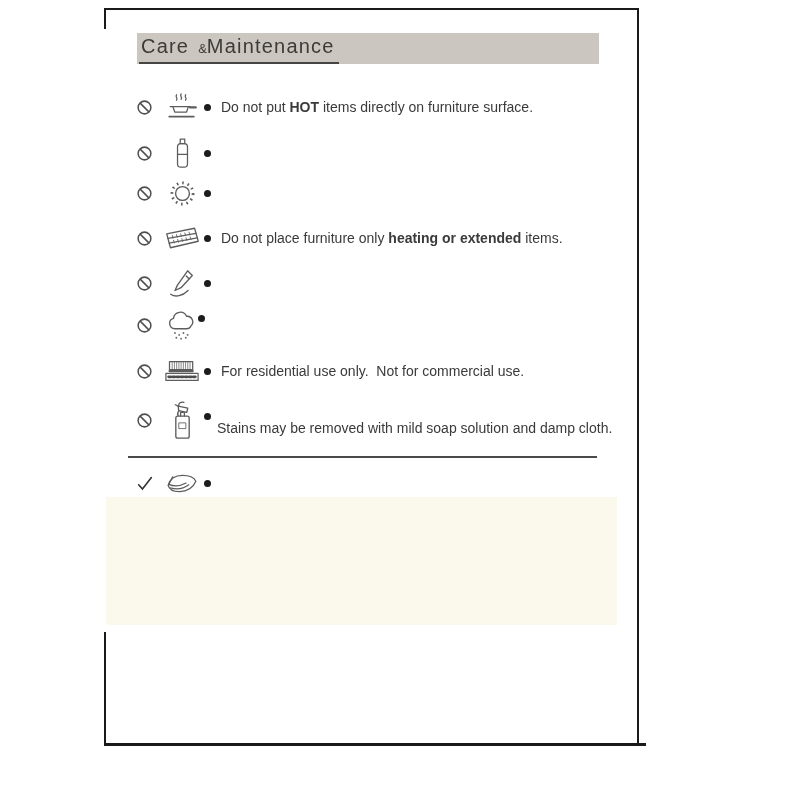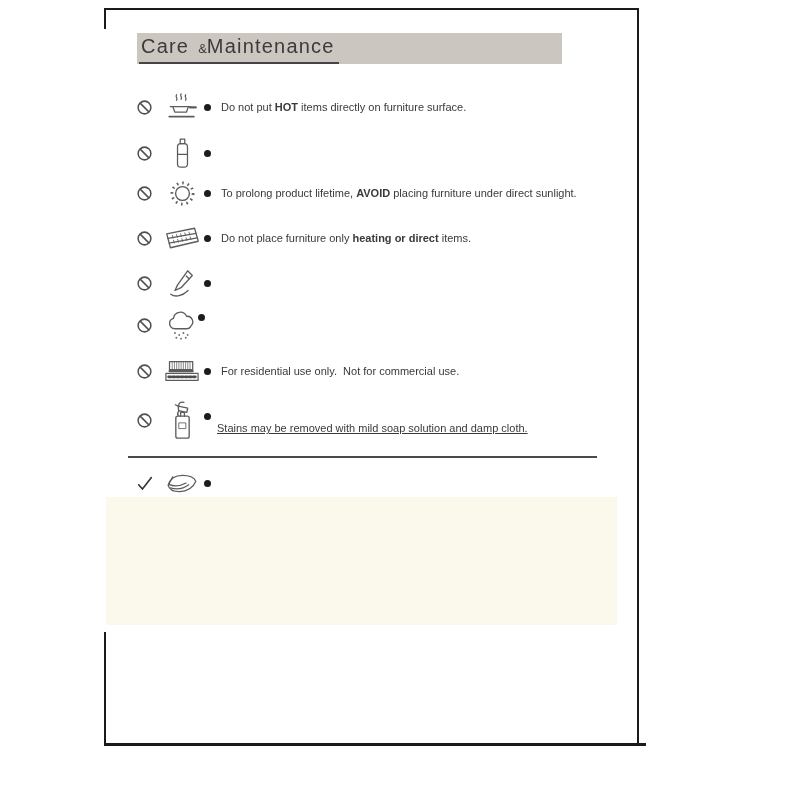--- a/index.html
+++ b/index.html
@@ -8,49 +8,49 @@
 
   
   .frame{position:absolute;background:#1a1a1a;}
   .frame-top{left:104px;top:8px;width:535px;height:2px;}
   .frame-left-stub{left:104px;top:8px;width:2px;height:21px;}
   .frame-right{left:637px;top:8px;width:2px;height:737px;}
   .frame-bottom{left:104px;top:743px;width:542px;height:3px;}
   .frame-left-bottom{left:104px;top:632px;width:2px;height:113px;}
 
   
-  .title-bar{position:absolute;left:137px;top:33px;width:425px;height:31px;background:#cbc6c0;display:flex;align-items:flex-end;padding:0;box-sizing:border-box;}
+  .title-bar{position:absolute;left:137px;top:33px;width:462px;height:31px;background:#cbc6c0;display:flex;align-items:flex-end;padding:0;box-sizing:border-box;}
   .title{display:inline-block;margin-left:2px;border-bottom:2px solid #454545;padding:0 4px 1px 2px;color:#3d3a38;font-size:20px;letter-spacing:1.2px;line-height:24px;white-space:pre;}
   .title .amp{font-size:13px;margin-left:9px;letter-spacing:0;}
 
   
   .row{position:absolute;left:136px;height:44px;width:486px;display:flex;align-items:center;}
   [data-row-id="hot"]{top:85px}
   [data-row-id="harsh"]{top:131px}
   [data-row-id="sunlight"]{top:171px}
   [data-row-id="vents"]{top:216px}
   [data-row-id="writing"]{top:261px}
   [data-row-id="rain"]{top:303px}
   [data-row-id="residential"]{top:349px}
   [data-row-id="stains"]{top:398px}
   [data-row-id="dust"]{top:461px}
 
   .marker{width:24px;display:flex;align-items:center;justify-content:flex-start;flex-shrink:0;}
   .item-icon{width:44px;display:flex;align-items:center;justify-content:center;flex-shrink:0;}
   .bullet{width:7px;height:7px;border-radius:50%;background:#1c1c1c;flex-shrink:0;}
   .bullet.inline{display:inline-block;margin-right:7px;}
-  .row-text{margin-left:10px;font-size:11px;color:#3a3a3a;white-space:pre;line-height:12.5px;letter-spacing:0;}
+  .row-text{margin-left:10px;font-size:14px;color:#3a3a3a;white-space:pre;line-height:12.5px;letter-spacing:0;}
   .row-text .b{font-weight:bold;}
 
   
   .row-wrap .row-text{position:absolute;left:62px;top:8px;width:372px;white-space:pre-wrap;margin:0;}
 
   
   .row-stains .bullet{position:absolute;left:68px;top:15px;}
-  .row-stains .row-text{position:absolute;left:81px;top:24px;margin:0;text-decoration:underline;}
+  .row-stains .row-text{position:absolute;left:81px;top:24px;margin:0;}
 
   
   .section-divider{position:absolute;left:128px;top:456px;width:469px;height:2px;background:#4a4a4a;}
   .footer-tint{position:absolute;left:106px;top:497px;width:511px;height:128px;background:#fbf8ec;}
 
   svg{display:block;}
 </style>
 </head>
 <body>
 
@@ -117,40 +117,39 @@
             <line x1="4.9" y1="4.9" x2="15.1" y2="15.1" stroke="#4f4f4f" stroke-width="1.8"></line>
           </svg>
         </span>
         <span class="item-icon">
           <svg width="31" height="31" viewBox="0 0 34 34">
             <circle cx="17" cy="17" r="7.6" fill="none" stroke="#5c5c5c" stroke-width="1.5"></circle>
             <circle cx="17" cy="17" r="11.6" fill="none" stroke="#5c5c5c" stroke-width="3.1" stroke-dasharray="1.7 4.3"></circle>
           </svg>
         </span>
         <span class="bullet"></span>
-        <span class="row-text"><span>To prolong product lifetime, </span><span class="b">AVOID</span><span> placing furniture under direct sunlight.</span></span>
       </div>
       <div class="row" data-row-id="vents">
         <span class="marker">
           <svg width="17" height="17" viewBox="0 0 20 20">
             <circle cx="10" cy="10" r="7.5" fill="none" stroke="#4f4f4f" stroke-width="1.8"></circle>
             <line x1="4.9" y1="4.9" x2="15.1" y2="15.1" stroke="#4f4f4f" stroke-width="1.8"></line>
           </svg>
         </span>
         <span class="item-icon">
           <svg width="39" height="26" viewBox="0 0 42 28">
             <g fill="none" stroke="#5c5c5c" stroke-width="1.4" stroke-linecap="round" stroke-linejoin="round">
               <path d="M4 9.5L34 3.5l4 14-30 7z"></path>
               <path d="M5.4 14.5l30-5.6M6.7 19.4l30-5.6"></path>
               <path d="M10 11.2l.8 3M14.5 10.3l.8 3M19 9.4l.8 3M23.5 8.5l.8 3M28 7.6l.8 3M11.3 16.4l.8 3M15.8 15.5l.8 3M20.3 14.6l.8 3M24.8 13.7l.8 3M29.3 12.8l.8 3" stroke-width="0.9"></path>
             </g>
           </svg>
         </span>
         <span class="bullet"></span>
-        <span class="row-text"><span>Do not place furniture only </span><span class="b">heating or direct</span><span> items.</span></span>
+        <span class="row-text"><span>Do not place furniture only </span><span class="b">heating or extended</span><span> items.</span></span>
       </div>
       <div class="row" data-row-id="writing">
         <span class="marker">
           <svg width="17" height="17" viewBox="0 0 20 20">
             <circle cx="10" cy="10" r="7.5" fill="none" stroke="#4f4f4f" stroke-width="1.8"></circle>
             <line x1="4.9" y1="4.9" x2="15.1" y2="15.1" stroke="#4f4f4f" stroke-width="1.8"></line>
           </svg>
         </span>
         <span class="item-icon">
           <svg width="30" height="30" viewBox="0 0 32 32">

